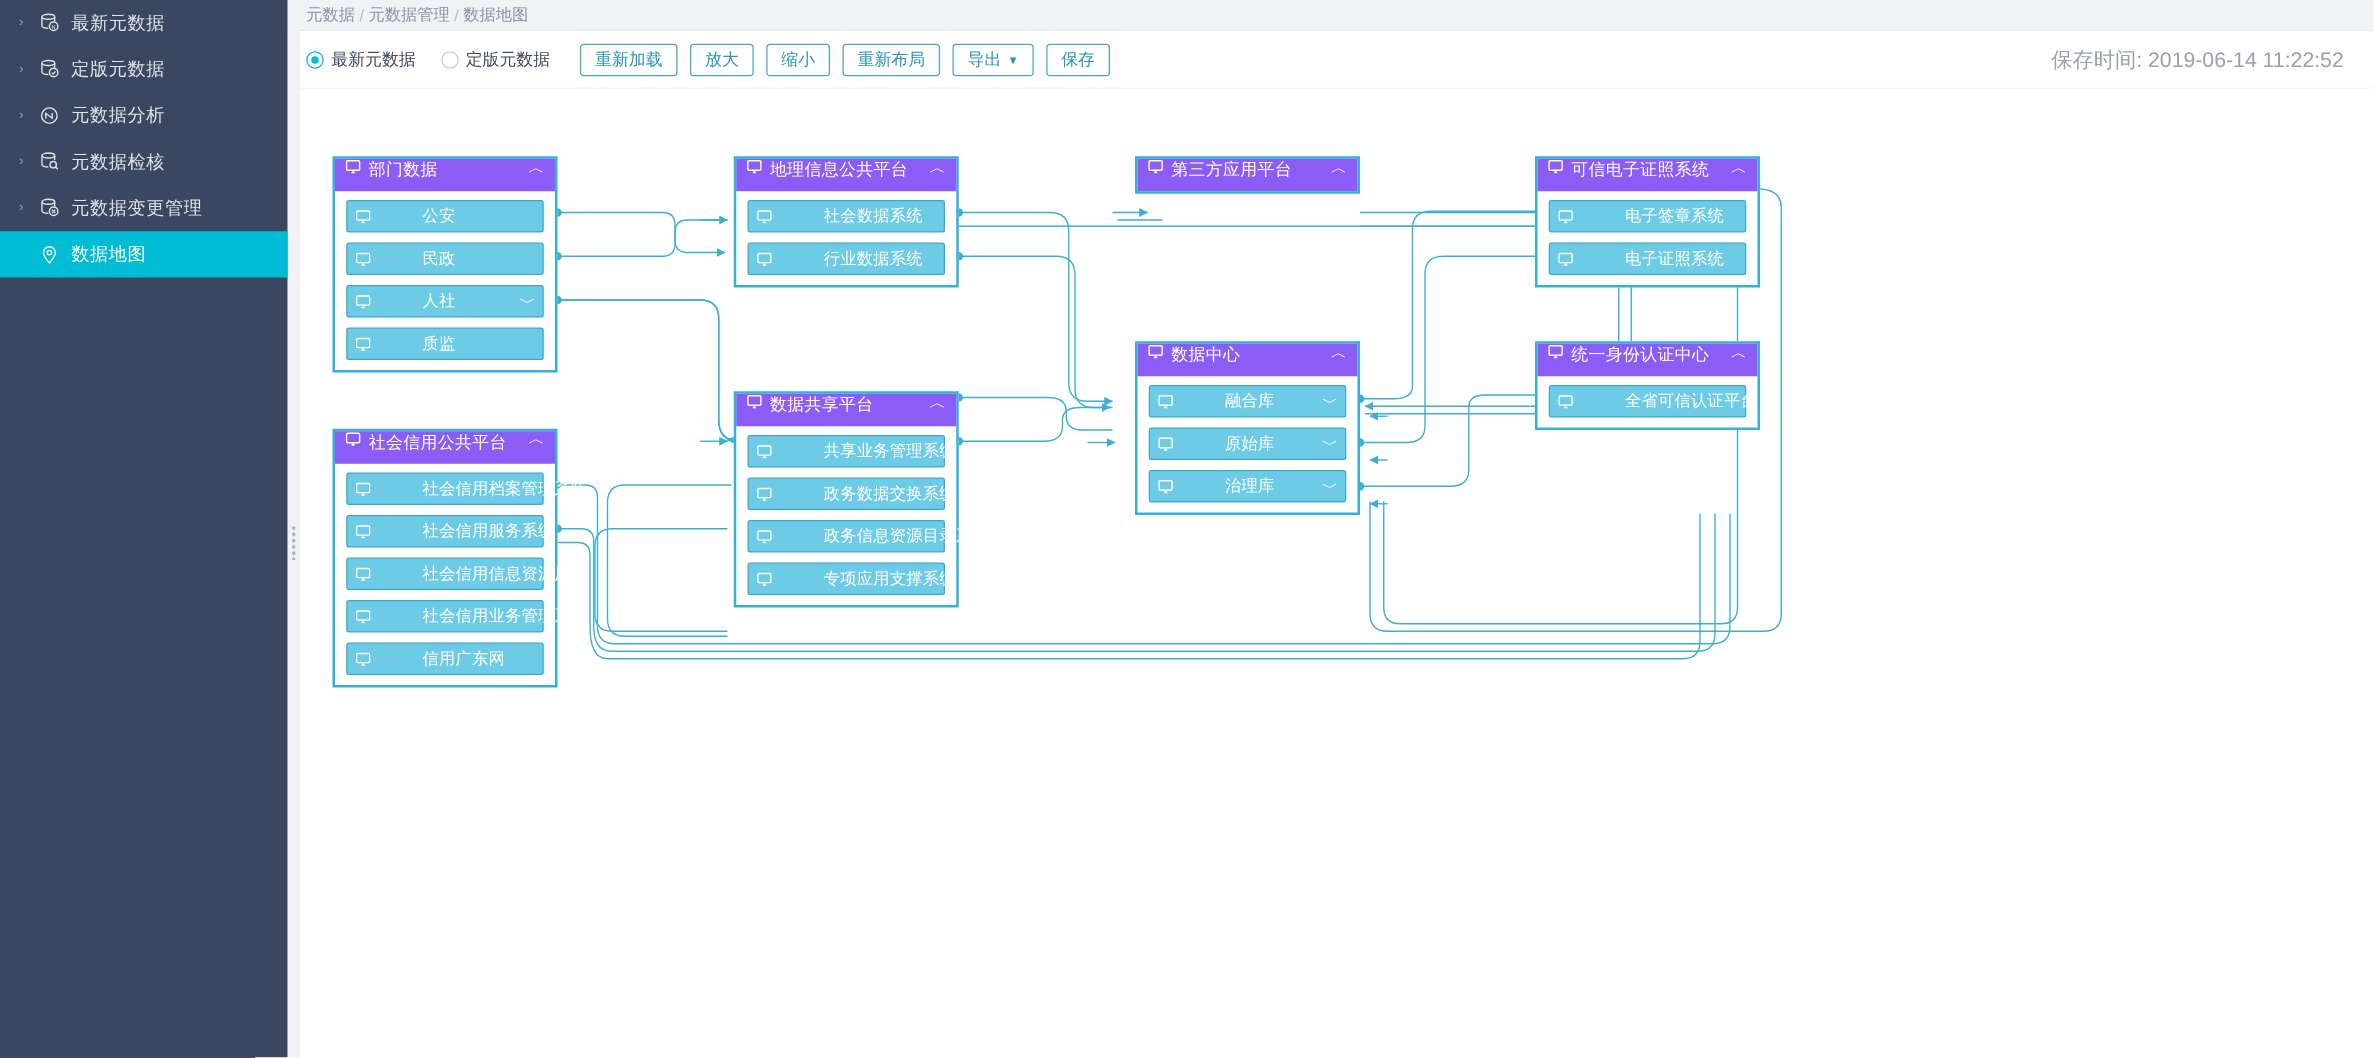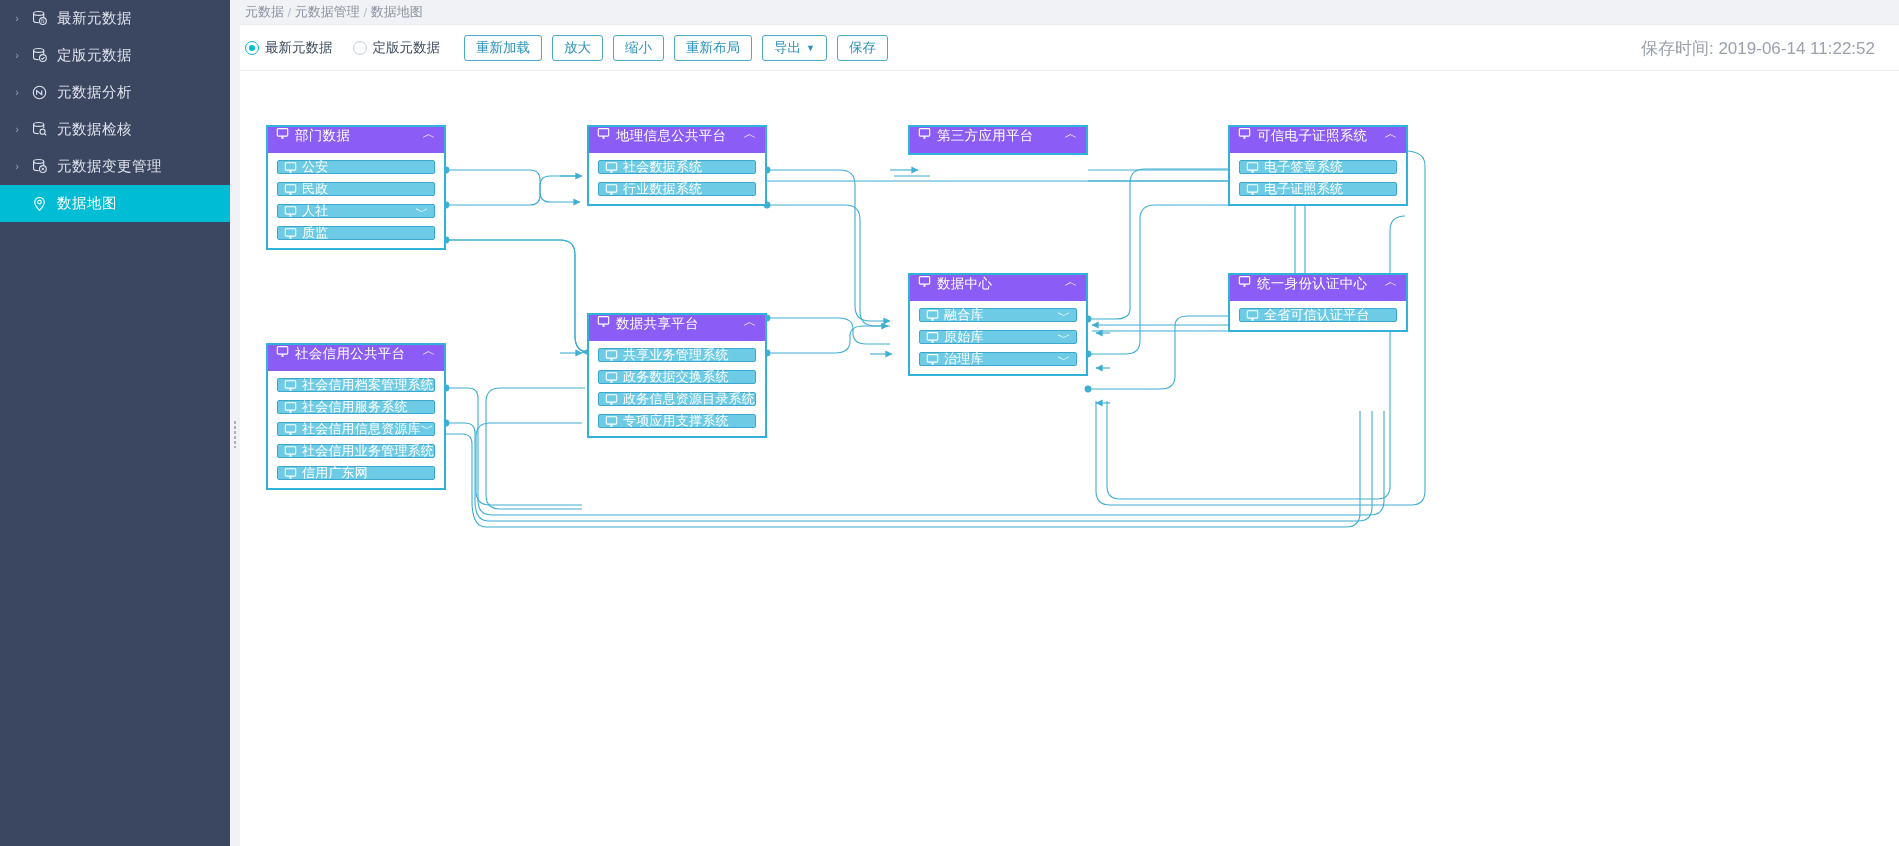--- a/index.html
+++ b/index.html
@@ -146,31 +146,32 @@
   }
   .group-header .g-icon { margin-right: 6px; display: flex; }
   .group-header .g-title { flex: 1; letter-spacing: .3px; }
   .group-header .g-chevron {
     font-size: 13px; color: #ffffff; line-height: 1;
     width: 16px; text-align: center; cursor: pointer;
   }
   .group-body { padding: 7px 9px 8px 9px; }
 
   .node {
-    height: 14px;
+    height: 26px;
     background: #6ecbe5;
     border: 1px solid #3ba9cd;
     border-radius: 2px;
     display: flex; align-items: center;
     padding: 0 4px 0 6px;
     margin-bottom: 8px;
     color: #ffffff;
     font-size: 13px;
     position: relative;
     cursor: pointer;
+    gap: 36px;
   }
   .node:last-child { margin-bottom: 0; }
   .node .n-icon { margin-right: 5px; display: flex; }
   .node .n-label { flex: 1; white-space: nowrap; letter-spacing: .2px; }
   .node .n-chevron {
     font-size: 13px; color: #ffffff; width: 16px;
     text-align: center; line-height: 1; cursor: pointer;
   }
 
   svg.ic { display: block; }

